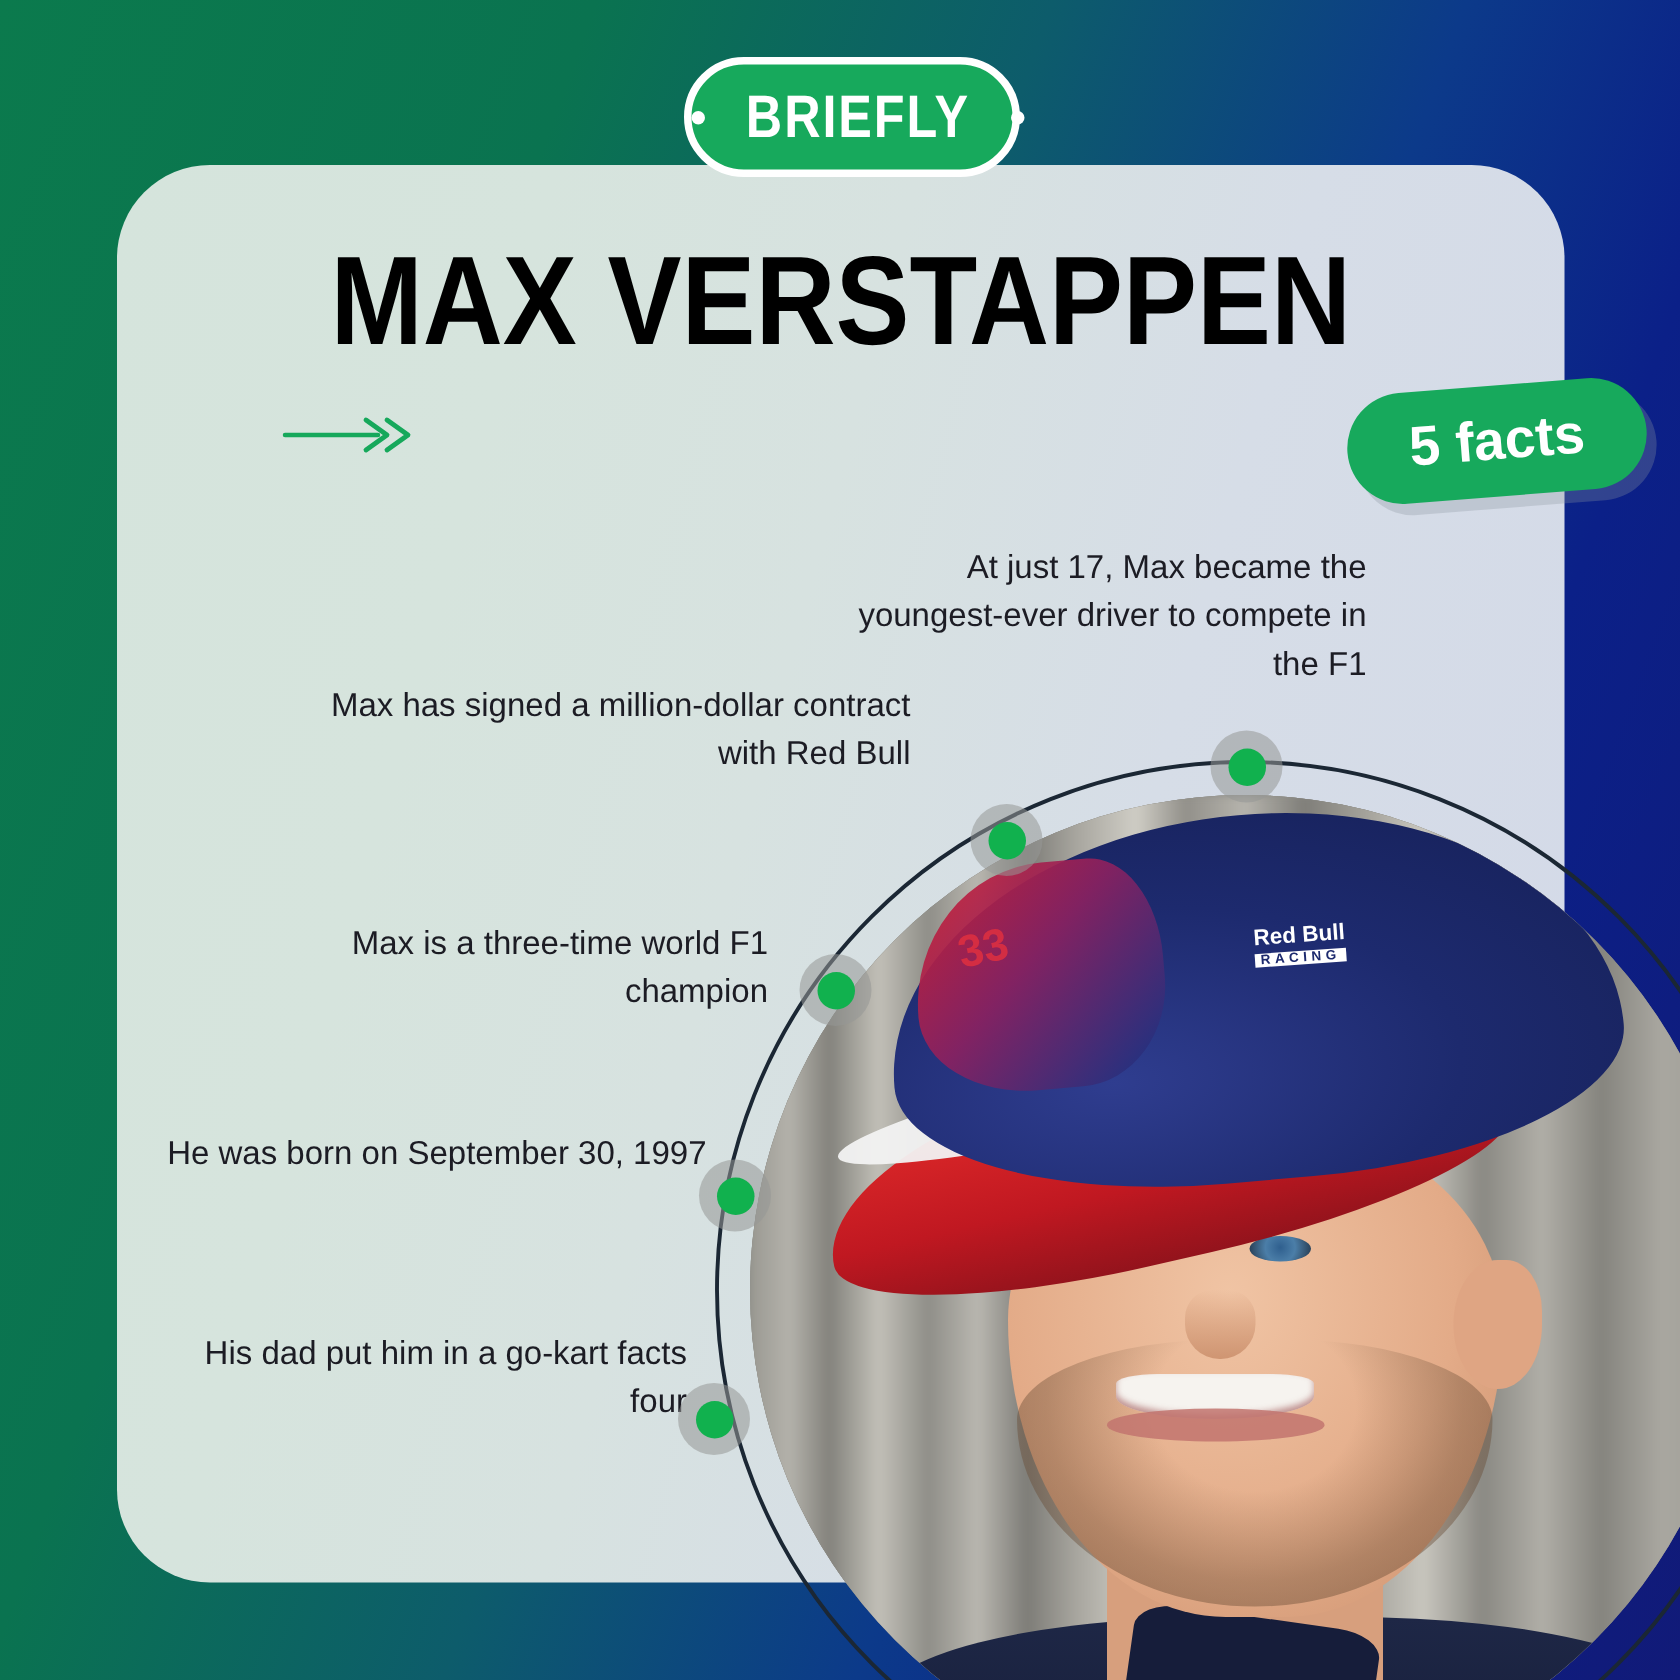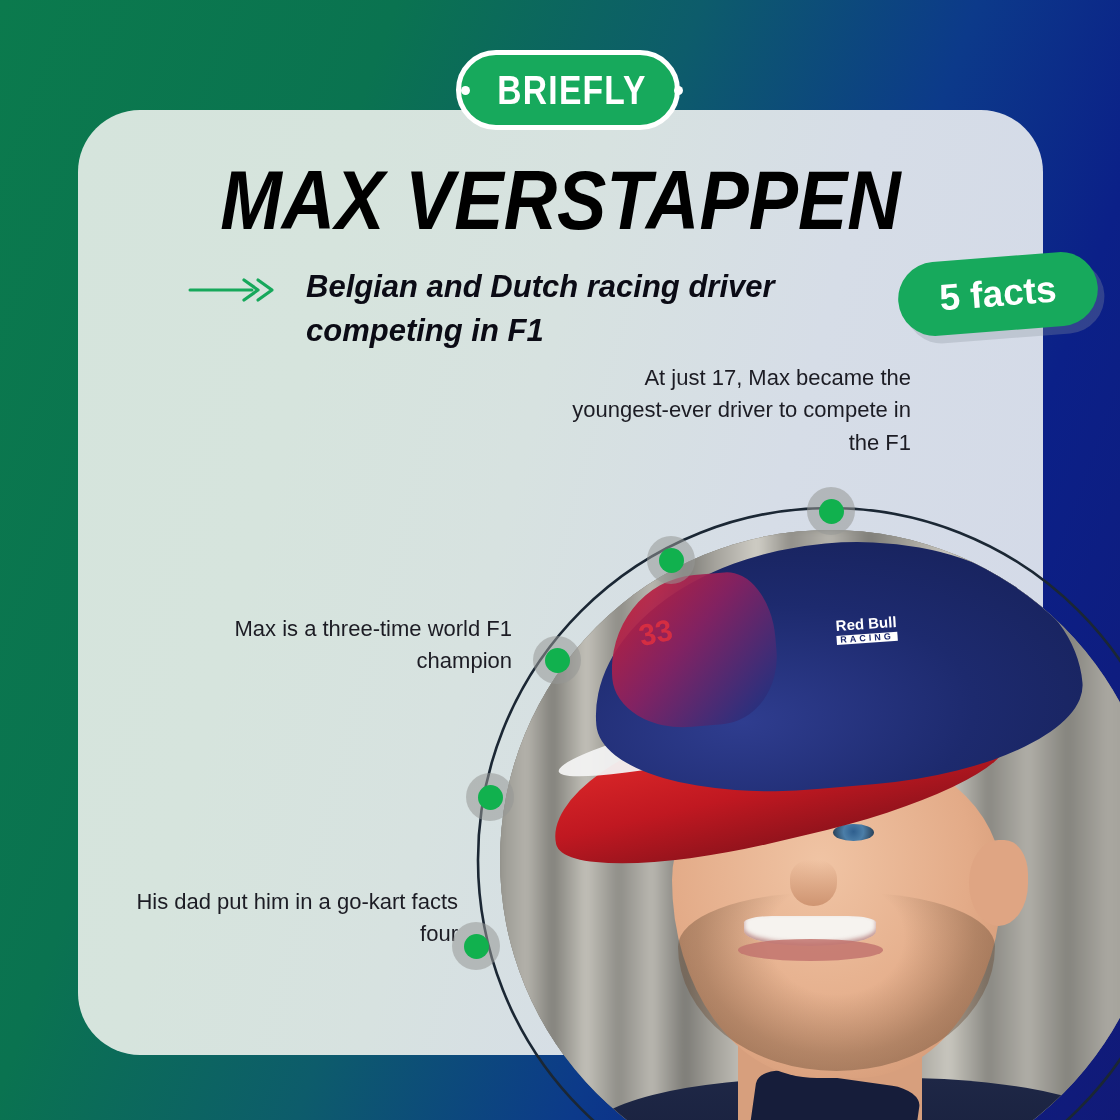--- a/index.html
+++ b/index.html
@@ -32,21 +32,20 @@
     width: 224px;
     height: 80px;
     border-radius: 44px;
     background: #17a95c;
     border: 5px solid #ffffff;
     display: flex;
     align-items: center;
     justify-content: flex-start;
     gap: 13px;
     z-index: 40;
-    margin-top: 12px;
   }
   .brand-dot {
     width: 9px;
     height: 9px;
     border-radius: 50%;
     background: #ffffff;
     flex: 0 0 auto;
   }
   .brand-text {
     color: #ffffff;
@@ -67,21 +66,20 @@
     height: 945px;
     border-radius: 62px;
     background: linear-gradient(105deg,
         #d5e4dc 0%,
         #d6e4dd 24%,
         #d7e2e0 44%,
         #d6dde7 66%,
         #d3d9e8 100%);
     overflow: hidden;
     z-index: 10;
-    font-style: italic;
   }
 
   
   .headline {
     position: absolute;
     left: 0;
     top: 48px;
     width: 100%;
     text-align: center;
     color: #000000;
@@ -428,21 +426,20 @@
     <div class="headline">MAX VERSTAPPEN</div>
 
     <div class="subtitle-row">
       <span class="arrow-icon">
         <svg width="92" height="30" viewBox="0 0 92 30" aria-hidden="true">
           <path d="M2 15 H64" stroke="#16a85b" stroke-width="3" fill="none" stroke-linecap="round"></path>
           <path d="M56 5 L70 15 L56 25" stroke="#16a85b" stroke-width="3.2" fill="none" stroke-linecap="round" stroke-linejoin="round"></path>
           <path d="M70 5 L84 15 L70 25" stroke="#16a85b" stroke-width="3.2" fill="none" stroke-linecap="round" stroke-linejoin="round"></path>
         </svg>
       </span>
-      <span class="subtitle-text">Belgian and Dutch racing driver competing in F1</span>
     </div>
   </div>
 
   <div class="photo-clip">
     <div class="photo-circle">
       <div class="photo-inner">
         <div class="bg-slats"></div>
 
         <div class="neck"></div>
 
@@ -511,18 +508,20 @@
     <span class="marker-dot"></span>
   </div>
   <div class="marker" style="left:466px; top:773px;">
     <span class="marker-dot"></span>
   </div>
   <div class="marker" style="left:452px; top:922px;">
     <span class="marker-dot"></span>
   </div>
 
   <div class="fact fact-1">At just 17, Max became the youngest-ever driver to compete in the F1</div>
+  <div class="fact fact-2">Max has signed a million-dollar contract with Red Bull</div>
   <div class="fact fact-3">Max is a three-time world F1 champion</div>
+  <div class="fact fact-4">He was born on September 30, 1997</div>
   <div class="fact fact-5">His dad put him in a go-kart facts four</div>
 
   <div class="facts-badge">5 facts</div>
 
 </div>
 
 </body></html>

